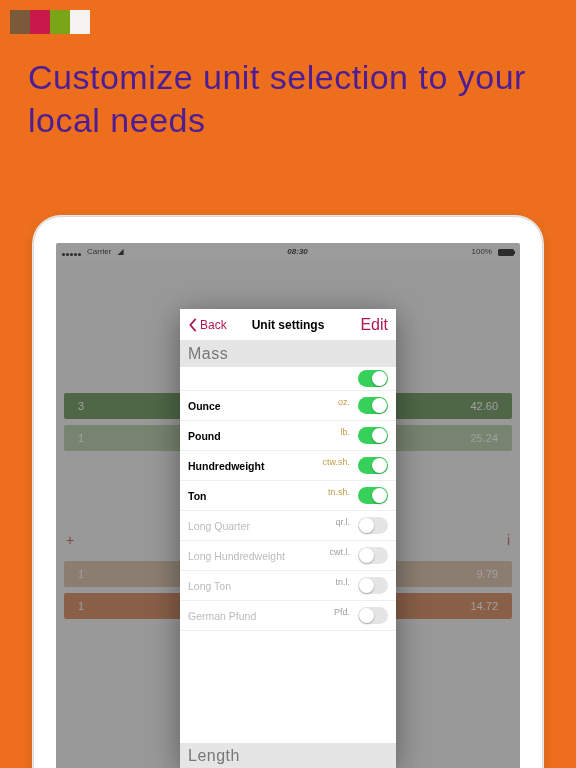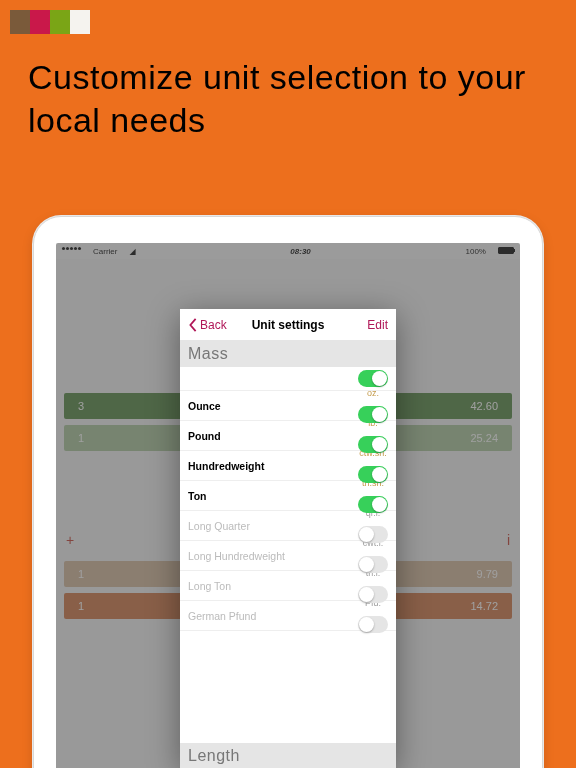--- a/index.html
+++ b/index.html
@@ -2,27 +2,27 @@
 <html><head>
 <meta charset="utf-8">
 <style>
   * { box-sizing: border-box; margin: 0; padding: 0; }
   html, body { width: 576px; height: 768px; overflow: hidden; font-family: -apple-system, "Helvetica Neue", Arial, sans-serif; }
   body { background: #ed6f1d; position: relative; }
 
   .logo { position: absolute; top: 10px; left: 10px; display: flex; }
   .logo span { width: 20px; height: 24px; display: block; }
 
-  .headline { position: absolute; top: 56px; left: 28px; right: 28px; color: #000000; font-size: 34px; line-height: 1.25; font-weight: 300; letter-spacing: 0.5px; }
+  .headline { position: absolute; top: 56px; left: 28px; right: 28px; color: #4c1d95; font-size: 34px; line-height: 1.25; font-weight: 300; letter-spacing: 0.5px; }
 
   .device { position: absolute; top: 216px; left: 50%; transform: translateX(-50%); width: 510px; height: 680px; background: #fff; border-radius: 28px; border: 1px solid #d8d8d8; box-shadow: 0 0 0 1px #e9e9e9, 0 4px 12px rgba(0,0,0,0.15); padding: 26px 22px 0 22px; }
   .screen { width: 100%; height: 100%; background: #f2f2f2; position: relative; overflow: hidden; border-radius: 2px; }
 
   .statusbar { height: 16px; background: #f7f7f7; display: flex; justify-content: space-between; align-items: center; font-size: 8px; color: #000; padding: 0 6px; }
-  .statusbar .left, .statusbar .right { display: flex; align-items: flex-start; gap: 12px; }
+  .statusbar .left, .statusbar .right { display: flex; align-items: flex-end; gap: 6px; }
   .statusbar .center { font-weight: 600; font-style: italic; }
   .sigdots { display:flex; gap:1px; }
   .sigdots i { width:3px; height:3px; border-radius:50%; background:#000; display:block; }
   .wifi { font-size:8px; }
   .battery { width: 16px; height: 7px; border: 1px solid #000; border-radius: 1px; position: relative; }
   .battery::after { content:""; position:absolute; right:-2px; top:1px; width:1px; height:3px; background:#000; }
   .battery-fill { background:#000; height:100%; width:100%; }
 
   .overlay { position: absolute; inset: 0; background: rgba(80,80,80,0.55); }
 
@@ -33,30 +33,30 @@
   .g2 { background: rgba(90,150,60,0.5); }
   .o1 { background: rgba(180,120,60,0.5); }
   .o2 { background: rgba(200,90,30,0.85); }
   .plus-row { height:26px; display:flex; justify-content:space-between; align-items:center; padding:0 2px; color:#c0392b; font-size:14px; margin-bottom:8px; }
 
   .modal { position: absolute; top: 66px; left: 50%; transform: translateX(-50%); width: 216px; background: #fff; box-shadow: 0 6px 30px rgba(0,0,0,0.4); display: flex; flex-direction: column; height: 460px; }
   .modal-header { height: 32px; display:flex; align-items:center; justify-content:space-between; padding: 0 8px; border-bottom: 1px solid #e5e5e5; font-size: 12px; }
   .modal-header .back { color: #b01657; display:flex; align-items:center; gap:2px; font-size:12px; }
   .modal-header .back svg { width:10px; height:14px; }
   .modal-header .title { font-weight: 600; color:#000; position:absolute; left:0; right:0; text-align:center; pointer-events:none; }
-  .modal-header .edit { color: #b01657; font-size:12px; }
+  .modal-header .edit { color: #b01657; font-size:16px; }
 
   .section-header { background: #e5e5e5; color: #777; font-size: 16px; padding: 4px 8px; letter-spacing: 0.5px; }
 
   .unit-list { flex: 1; overflow: hidden; background:#fff; }
   .unit-row { display:flex; align-items:center; justify-content:space-between; height: 30px; padding: 0 8px; border-bottom: 1px solid #eee; font-size: 10.5px; }
   .unit-row-top { height: 24px; justify-content: flex-end; }
   .unit-name { font-weight: 700; color:#000; }
   .unit-name.off { color:#bbb; font-weight:400; }
-  .unit-right { display:flex; align-items:center; gap:8px;flex-direction:column; }
+  .unit-right { display:flex; gap:8px; }
   .unit-abbr { font-size:9px; color:#a0a0a0; }
   .unit-abbr.on { color:#c49a4a; }
 
   .toggle { width: 30px; height: 17px; border-radius: 10px; position: relative; background: #e5e5e5; }
   .toggle.on { background: #37d05a; }
   .toggle .knob { position:absolute; width:15px; height:15px; background:#fff; border-radius:50%; top:1px; box-shadow: 0 1px 2px rgba(0,0,0,0.3); }
   .toggle.on .knob { right:1px; }
   .toggle.off .knob { left:1px; }
 
 </style>

